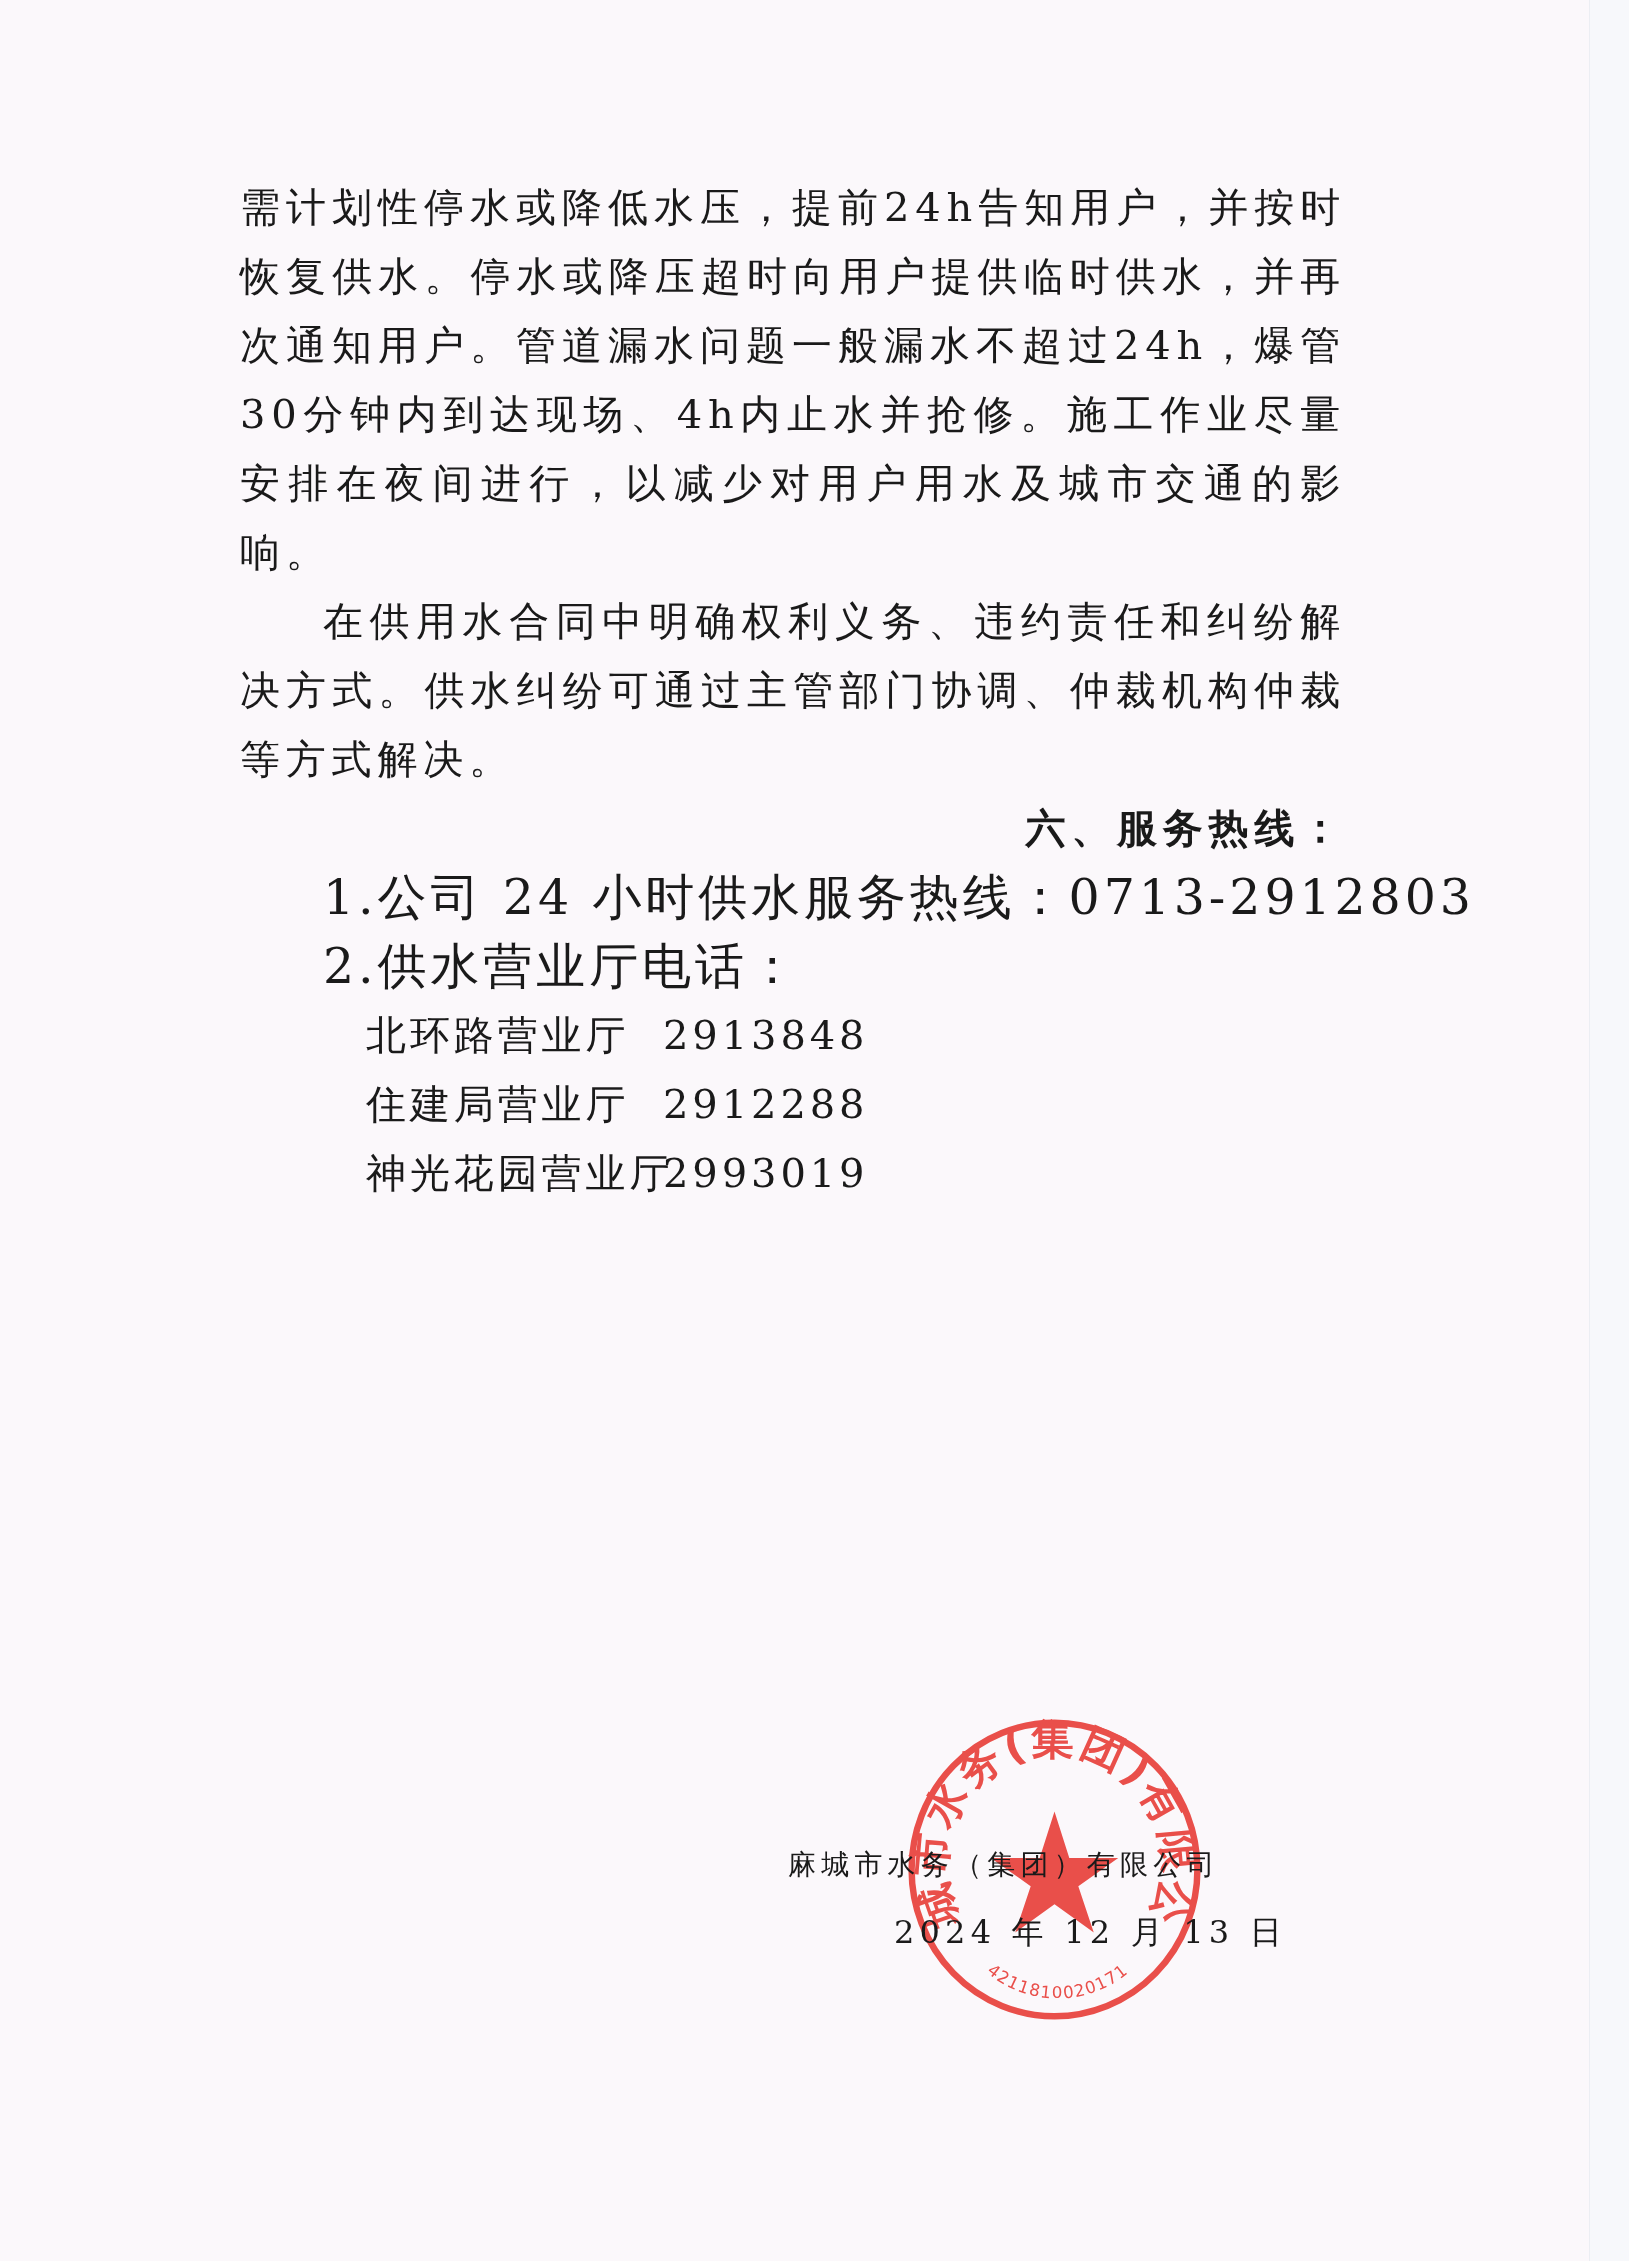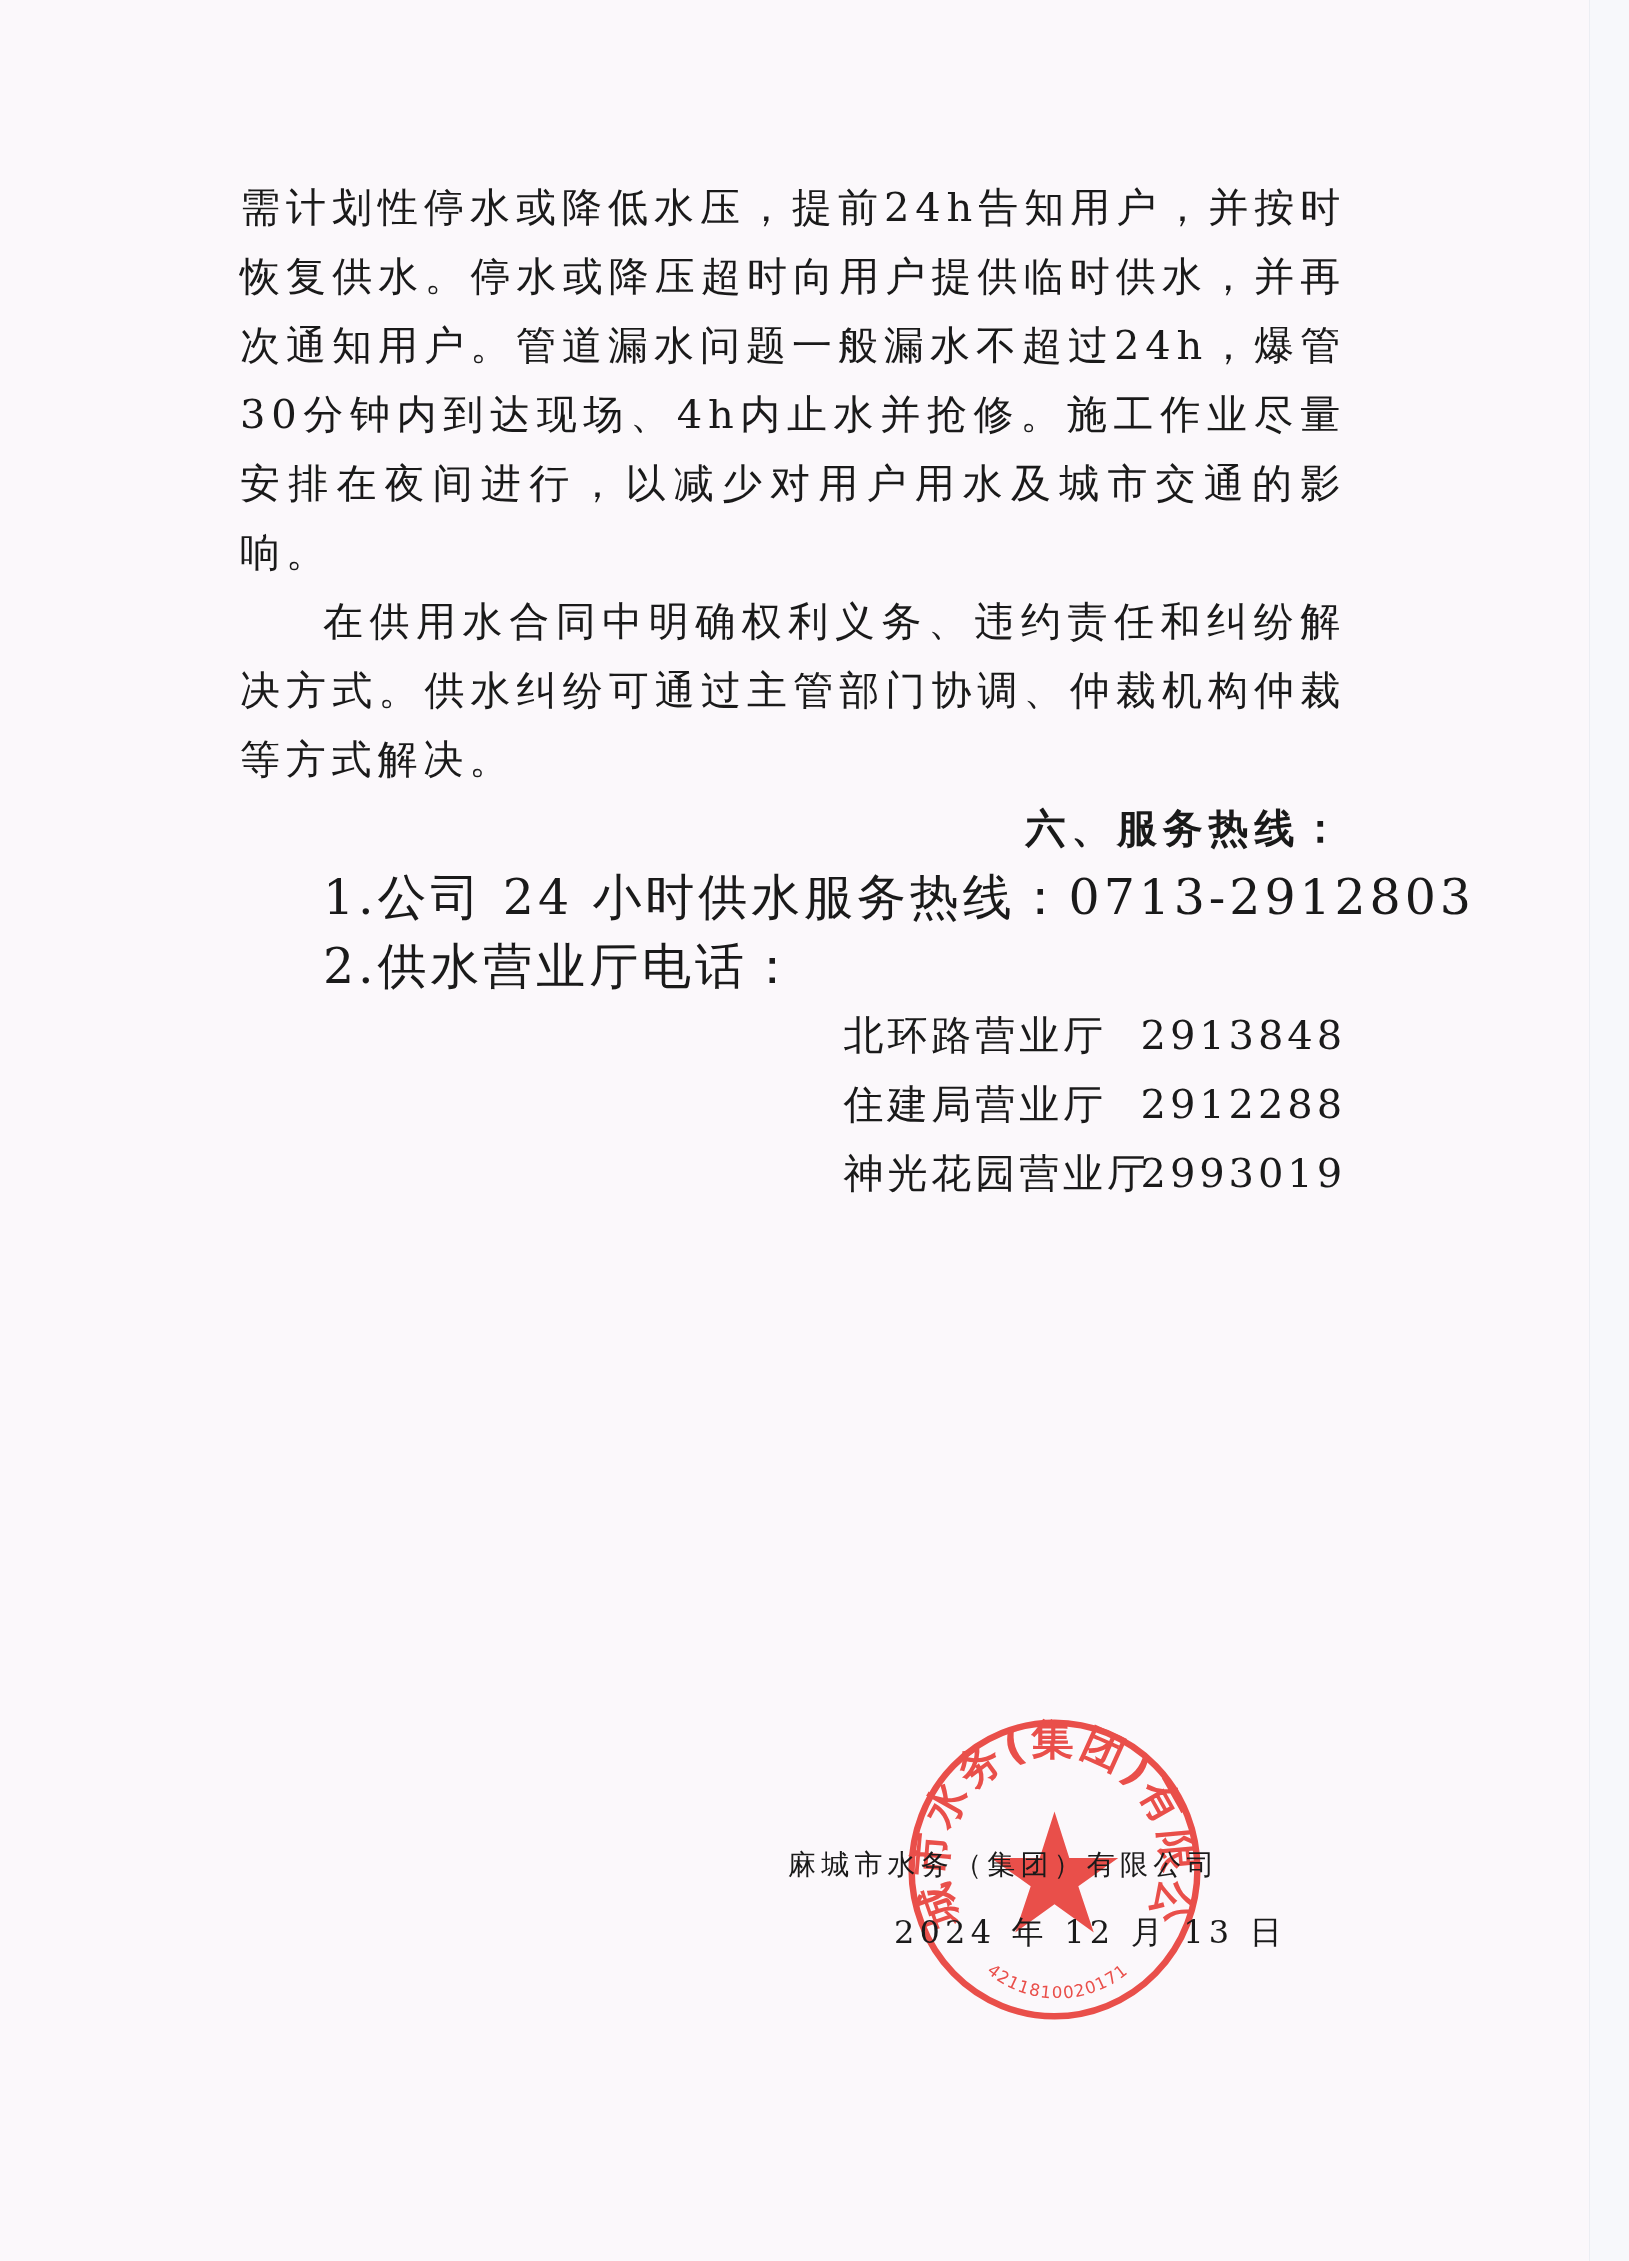--- a/index.html
+++ b/index.html
@@ -51,21 +51,20 @@
       white-space: nowrap;
     }
     .office-row {
       font-size: 40px;
       line-height: 69px;
       letter-spacing: 3.9px;
       padding-left: 126px;
       margin: 0;
       white-space: nowrap;
       display: flex;
-      justify-content: flex-end;
     }
     .office-name { display: inline-block; width: 297px; }
     .office-phone { display: inline-block; }
     .signature {
       position: absolute;
       left: 788px;
       top: 1830px;
       font-size: 28px;
       line-height: 69px;
       letter-spacing: 5.2px;

